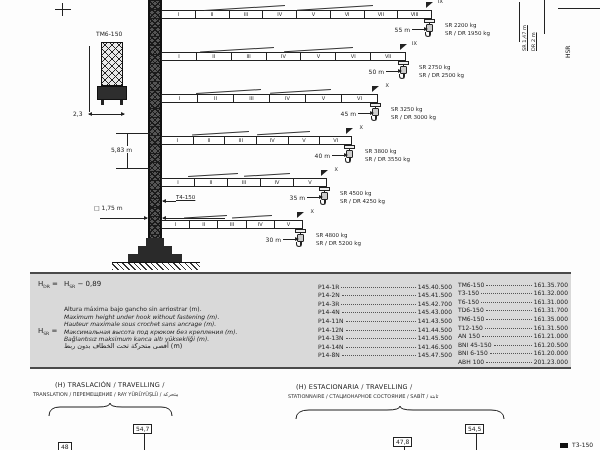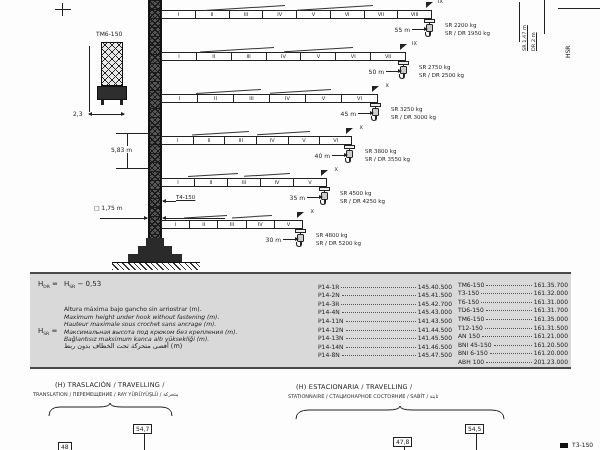--- a/index.html
+++ b/index.html
@@ -259,21 +259,21 @@
       </div>
     </div>
 
   <div id="panel">
     <div class="txt formula" style="left:8px;top:6px;">
       <span>H</span><sub>DR</sub>
       <span>=</span>
     </div>
     <div class="txt formula" style="left:34px;top:6px;">
       <span>H</span><sub>SR</sub>
-      <span>− 0,53</span>
+      <span>− 0,89</span>
     </div>
     <div class="txt formula" style="left:8px;top:53px;">
       <span>H</span><sub>SR</sub>
       <span>=</span>
     </div>
     <div class="abs desc" style="left:34px;top:31px;width:250px;">
       <div>Altura máxima bajo gancho sin arriostrar (m).</div>
       <div class="it">Maximum height under hook without fastening (m).</div>
       <div class="it">Hauteur maximale sous crochet sans ancrage (m).</div>
       <div class="it">Максимальная высота под крюком без крепления  (m).</div>

